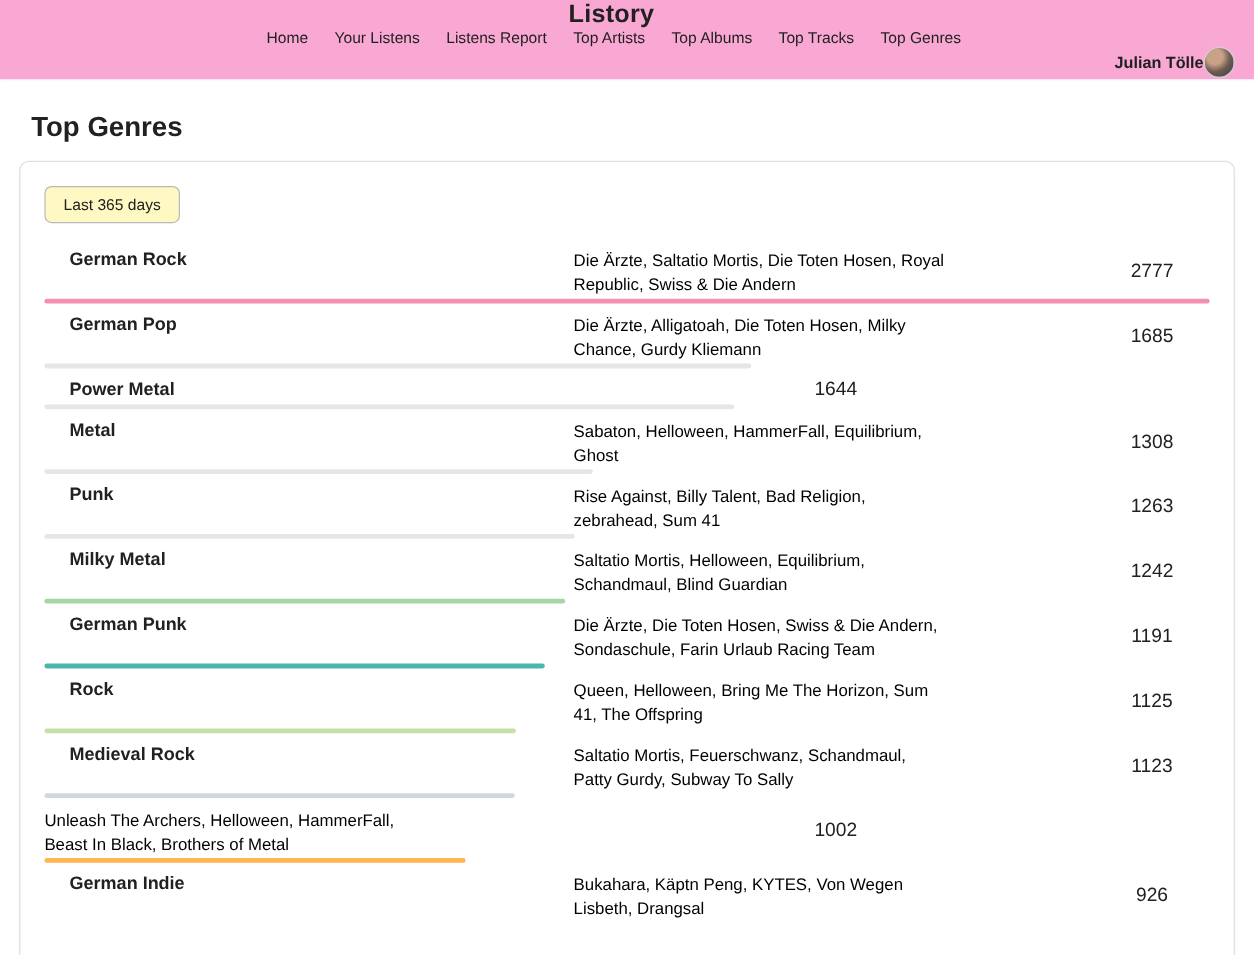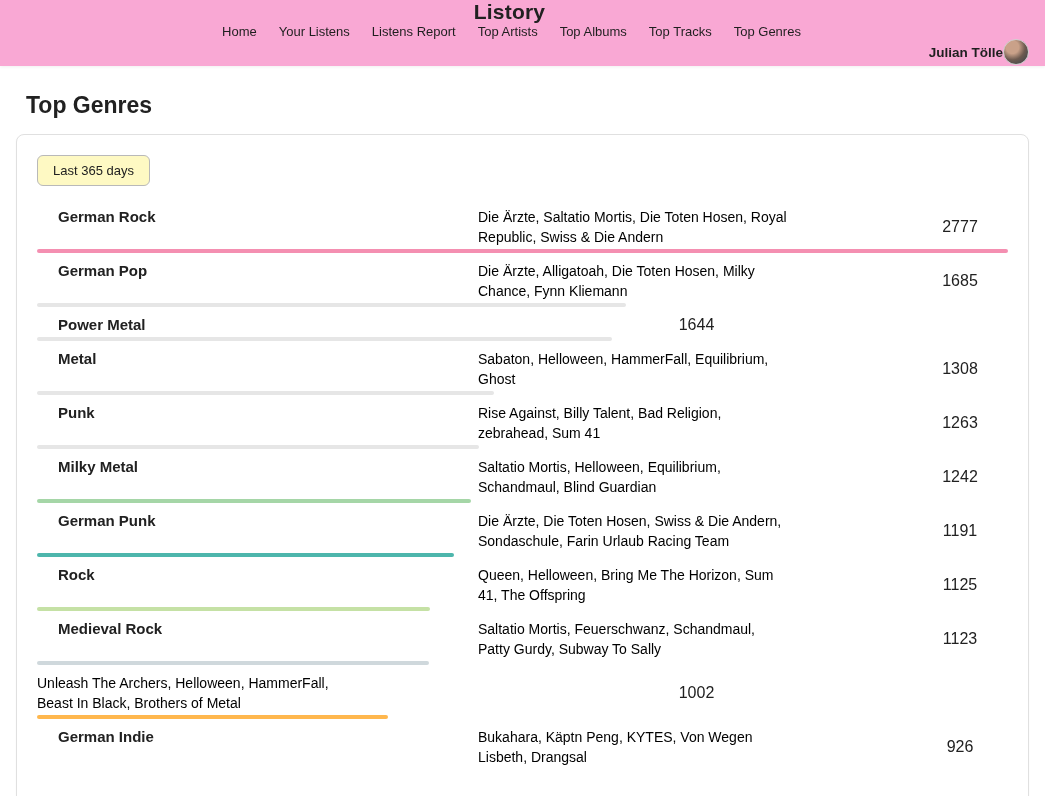--- a/index.html
+++ b/index.html
@@ -103,21 +103,21 @@
     <div class="genre-name">German Rock</div>
     <div class="genre-artists">Die Ärzte, Saltatio Mortis, Die Toten Hosen, Royal Republic, Swiss &amp; Die Andern</div>
     <div class="genre-count">2777</div>
     <div class="progress-track">
       <div class="progress-fill" style="width: 100%; background: rgb(244, 143, 177);"></div>
     </div>
   </div>
 
   <div class="genre-row">
     <div class="genre-name">German Pop</div>
-    <div class="genre-artists">Die Ärzte, Alligatoah, Die Toten Hosen, Milky Chance, Fynn Kliemann</div>
+    <div class="genre-artists">Die Ärzte, Alligatoah, Die Toten Hosen, Milky Chance, Gurdy Kliemann</div>
     <div class="genre-count">1685</div>
     <div class="progress-track">
       <div class="progress-fill" style="width: 60.7%; background: rgb(230, 230, 230);"></div>
     </div>
   </div>
 
   <div class="genre-row">
     <div class="genre-name">Power Metal</div>
     <div class="genre-count">1644</div>
     <div class="progress-track">

